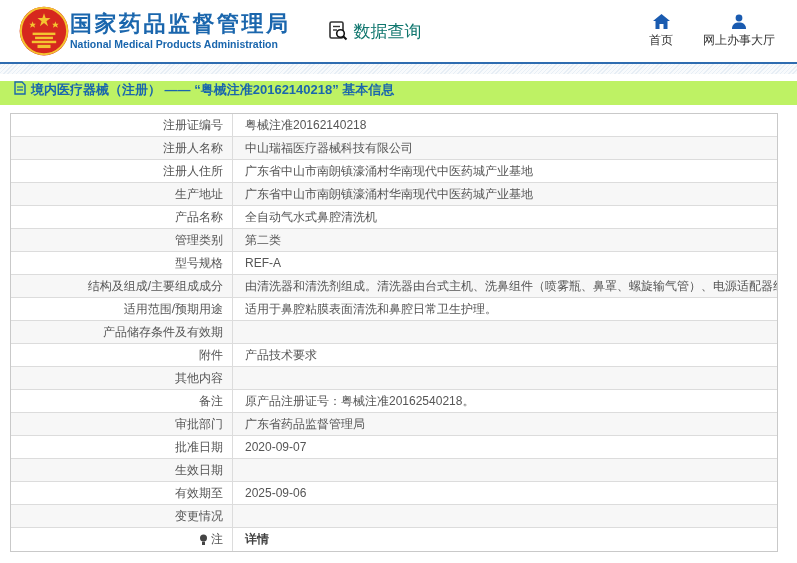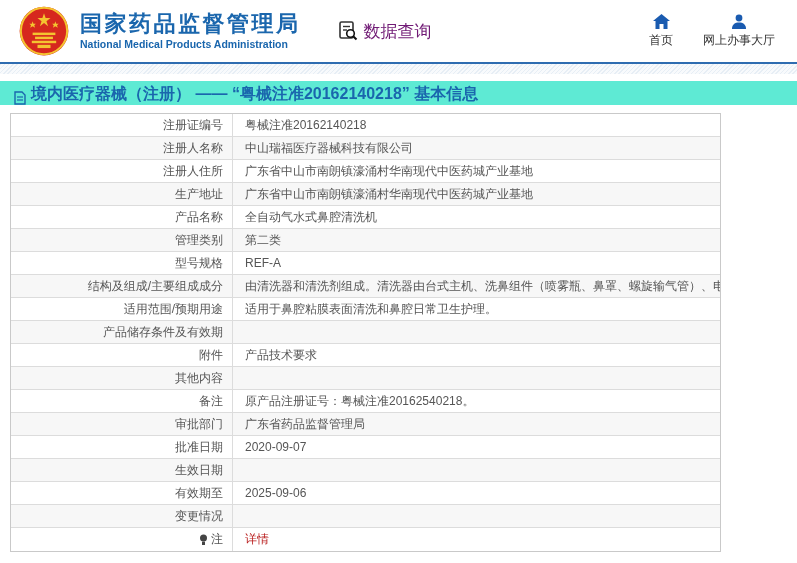--- a/index.html
+++ b/index.html
@@ -8,73 +8,73 @@
     font-family: "Liberation Sans", "DejaVu Sans", sans-serif;
     background: #ffffff; overflow: hidden;
   }
   
   .header {
     height: 62px; display: flex; align-items: center;
     padding-left: 18px; padding-right: 22px; background: #fff;
   }
   .logo-area { display: flex; align-items: center; cursor: pointer; }
   .emblem { width: 52px; height: 52px; flex: 0 0 auto; }
-  .title-block { margin-left: 10px; }
+  .title-block { }
   .site-title {
     color: #1a66ad; font-size: 22px; font-weight: bold;
     letter-spacing: 2.5px; line-height: 26px; white-space: nowrap;
   }
   .site-subtitle { color: #1a66ad; font-size: 10.5px; line-height: 14px; white-space: nowrap; font-weight: bold; }
   .data-query {
     display: flex; align-items: center; margin-left: 36px;
-    color: #701a75; font-size: 17px; cursor: pointer; white-space: nowrap;
+    color: #0f766e; font-size: 17px; cursor: pointer; white-space: nowrap;
   }
   .data-query svg { margin-right: 5px; }
   .top-nav { margin-left: auto; display: flex; gap: 30px; justify-content: space-between; }
   .nav-item {
     display: flex; flex-direction: column; align-items: center;
     cursor: pointer; font-size: 12px; color: #333; white-space: nowrap;
   }
   .nav-item svg { margin-bottom: 3px; }
   
   .blue-line { height: 2px; background: #2e6cb0; }
   .hatch-band {
     height: 10px;
     background: repeating-linear-gradient(135deg, #e7eef5 0px, #e7eef5 1px, #f8fafc 1px, #f8fafc 3px);
   }
   .white-gap-1 { height: 7px; background: #fff; }
   
   .breadcrumb {
-    height: 24px; background: #5eead4; display: flex; align-items: flex-end;
-    padding-left: 14px; color: #1a66ad; font-size: 16px; font-weight: bold;
+    height: 24px; background: #bef264; display: flex; align-items: flex-start;
+    padding-left: 14px; color: #1a66ad; font-size: 13px; font-weight: bold;
     white-space: nowrap;
   }
   .breadcrumb svg { margin-right: 5px; flex: 0 0 auto; }
   .white-gap-2 { height: 8px; background: #fff; }
   
   .reg-table {
-    margin: 0 10px; width: 711px;
+    margin: 0 10px; width: 768px;
     border: 1px solid #c9c9c9; background: #fff;
   }
   .t-row { display: flex; min-height: 23px; border-bottom: 1px solid #dcdcdc; }
   .t-row:last-child { border-bottom: none; }
   .t-row:nth-child(even) { background: #f7f7f7; }
   .label-cell {
     width: 222px; flex: 0 0 auto;
     display: flex; align-items: center; justify-content: flex-end;
     padding-right: 9px; border-right: 1px solid #dcdcdc;
     color: #555; font-size: 12px; white-space: nowrap;
   }
   .label-cell svg { margin-right: 3px; }
   .value-cell {
     flex: 1 1 auto; display: flex; align-items: center;
     padding-left: 12px; padding-right: 4px;
     color: #555; font-size: 12px; white-space: nowrap; overflow: hidden;
   }
-  .link { color: #b91c1c; text-decoration: none; cursor: pointer; }
+  .link { color: #404040; text-decoration: none; cursor: pointer; font-weight: bold; }
 </style>
 </head>
 <body>
 
 <div class="header">
   <div class="logo-area">
     <svg class="emblem" viewBox="0 0 64 64">
       <circle cx="32" cy="32" r="30" fill="#d6281e"></circle>
       <circle cx="32" cy="32" r="28.5" fill="none" stroke="#f4c430" stroke-width="2.5"></circle>
       <polygon fill="#f4c430" points="32,10 34,16 40,16 35,20 37,26 32,22 27,26 29,20 24,16 30,16"></polygon>

